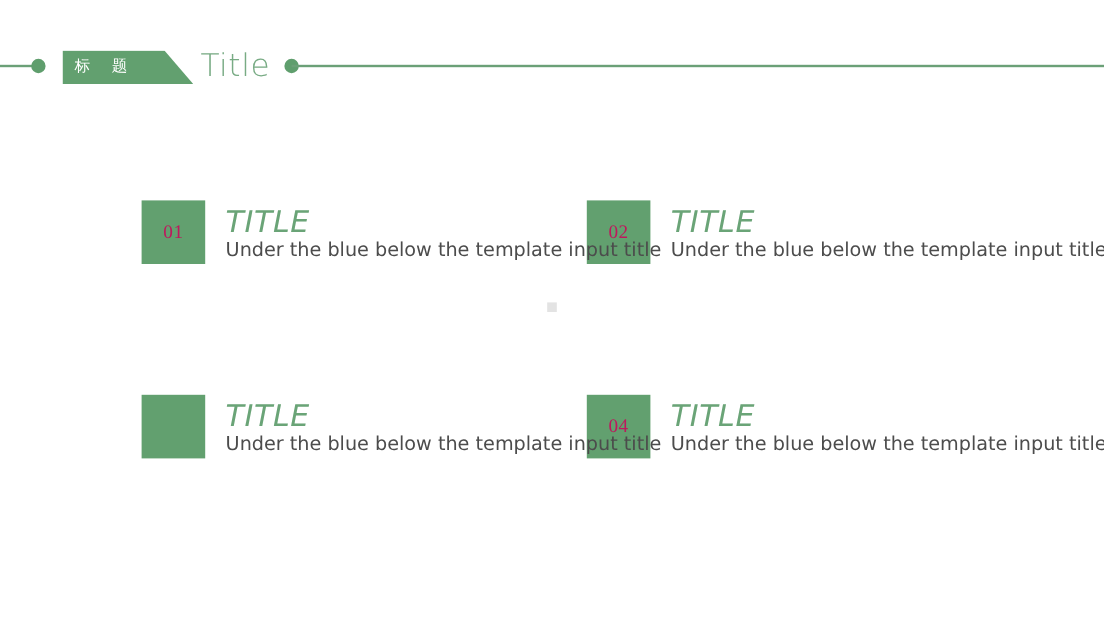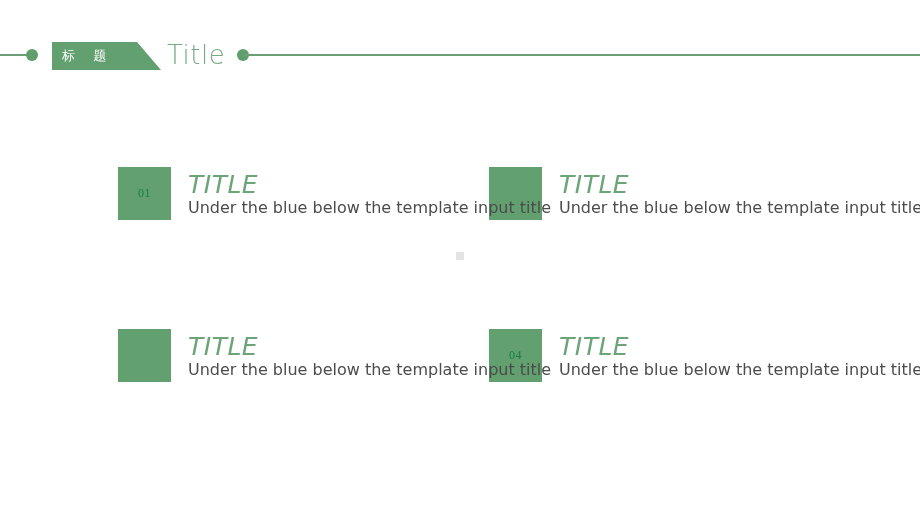--- a/index.html
+++ b/index.html
@@ -140,22 +140,22 @@
   }
 
   .num-text {
     position: absolute;
     left: 0;
     top: 0;
     width: 53px;
     height: 38px;
     line-height: 53px;
     text-align: center;
-    color: #15803d;
-    font-size: 12px;
+    color: #be185d;
+    font-size: 16px;
     font-family: "Liberation Serif", serif;
     letter-spacing: 0.5px;
   }
 
   .text-area {
     position: absolute;
     left: 70px;
     top: 0;
     width: 310px;
     height: 70px;
@@ -229,20 +229,21 @@
       <div class="num-box"></div>
       <div class="num-text">01</div>
       <div class="text-area">
         <div class="big-title">TITLE</div>
         <div class="desc">Under the blue below the template input title</div>
       </div>
     </div>
 
     <div class="block c2 r1">
       <div class="num-box"></div>
+      <div class="num-text">02</div>
       <div class="text-area">
         <div class="big-title">TITLE</div>
         <div class="desc">Under the blue below the template input title</div>
       </div>
     </div>
 
     <div class="block c1 r2">
       <div class="num-box"></div>
       <div class="text-area">
         <div class="big-title">TITLE</div>

